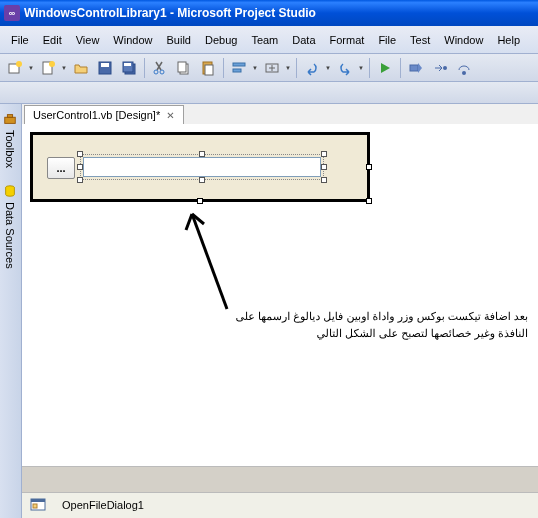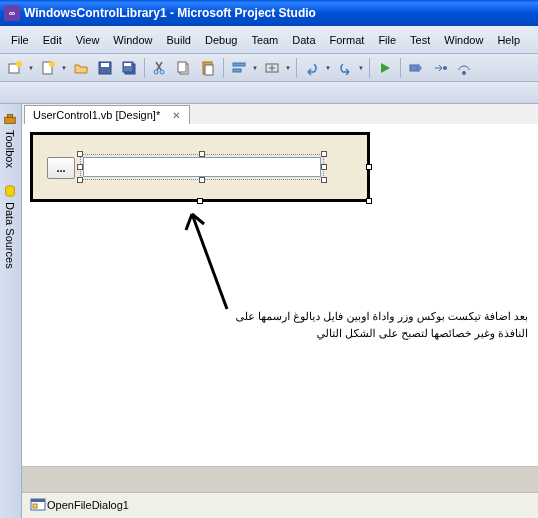--- a/index.html
+++ b/index.html
@@ -19,41 +19,41 @@
 
 .toolbar2 { height: 22px; background: linear-gradient(to bottom, #e4e9f2, #d0d8e8); border-bottom: 1px solid #a0b0d0; }
 
 .workspace { display: flex; height: 422px; }
 .sidetabs { width: 22px; background: linear-gradient(to right, #d8e0f0, #c8d4e8); border-right: 1px solid #a0b0d0; }
 .sidetab { writing-mode: vertical-rl; padding: 8px 3px; cursor: pointer; font-size: 11px; display: flex; align-items: center; gap: 4px; }
 .sidetab-icon { width: 14px; height: 14px; display: inline-block; }
 
 .content { flex: 1; background: #fff; position: relative; }
 .tabstrip { height: 20px; background: #f0f0f0; display: flex; align-items: flex-end; padding-left: 2px; }
-.filetab { background: #fff; border: 1px solid #a0a0a0; border-bottom: none; padding: 9px 8px; font-size: 11px; display: flex; align-items: center; gap: 12px; height: 19px; }
+.filetab { background: #fff; border: 1px solid #a0a0a0; border-bottom: none; padding: 9px 8px; font-size: 11px; display: flex; align-items: center; gap: 6px; height: 19px; }
 .filetab-close { cursor: pointer; font-size: 10px; color: #666; }
 
 .designer-area { position: relative; background: #fff; height: 400px; }
 .usercontrol-frame { position: absolute; top: 8px; left: 8px; width: 340px; height: 70px; border: 3px solid #000; background: #f0ead6; }
 .sel-handle { position: absolute; width: 6px; height: 6px; background: #fff; border: 1px solid #000; }
 .sh-bm { bottom: -5px; left: 50%; margin-left: -3px; }
 .sh-mr { right: -5px; top: 50%; margin-top: -3px; }
 .sh-br { right: -5px; bottom: -5px; }
 
 .design-btn { position: absolute; top: 22px; left: 14px; width: 28px; height: 22px; background: linear-gradient(to bottom, #fff, #e8e8e8); border: 1px solid #888; border-radius: 2px; display: flex; align-items: center; justify-content: center; font-weight: bold; font-size: 11px; cursor: default; }
 .design-textbox { position: absolute; top: 22px; left: 50px; width: 238px; height: 20px; background: #fff; border: 1px solid #7f9db9; }
 .tb-sel { position: absolute; border: 1px dotted #888; }
 .tb-sel-handle { position: absolute; width: 6px; height: 6px; background: #fff; border: 1px solid #555; }
 
 .arrow-svg { position: absolute; top: 80px; left: 150px; }
 .annotation { position: absolute; top: 184px; right: 10px; direction: rtl; text-align: right; font-size: 15px; line-height: 1.5; font-family: Arial, Tahoma; width: 470px; }
 
 .tray { position: absolute; bottom: 0; left: 0; right: 0; height: 58px; background: #f0f0e8; border-top: 1px solid #bbb; }
 .tray-top { height: 26px; background: #d4d0c8; border-bottom: 1px solid #bbb; display:flex; align-items:center; }
-.tray-item { display: inline-flex; align-items: center; gap: 1px; padding: 4px 8px; cursor: pointer; }
+.tray-item { display: inline-flex; align-items: center; gap: 16px; padding: 4px 8px; cursor: pointer; }
 .tray-icon { width: 16px; height: 16px; display: inline-block; }
 </style>
 </head>
 <body>
 
 <div class="titlebar">
   <span class="titlebar-icon">∞</span>
   <span class="titlebar-text">WindowsControlLibrary1 - Microsoft Project Studio</span>
 </div>
 

